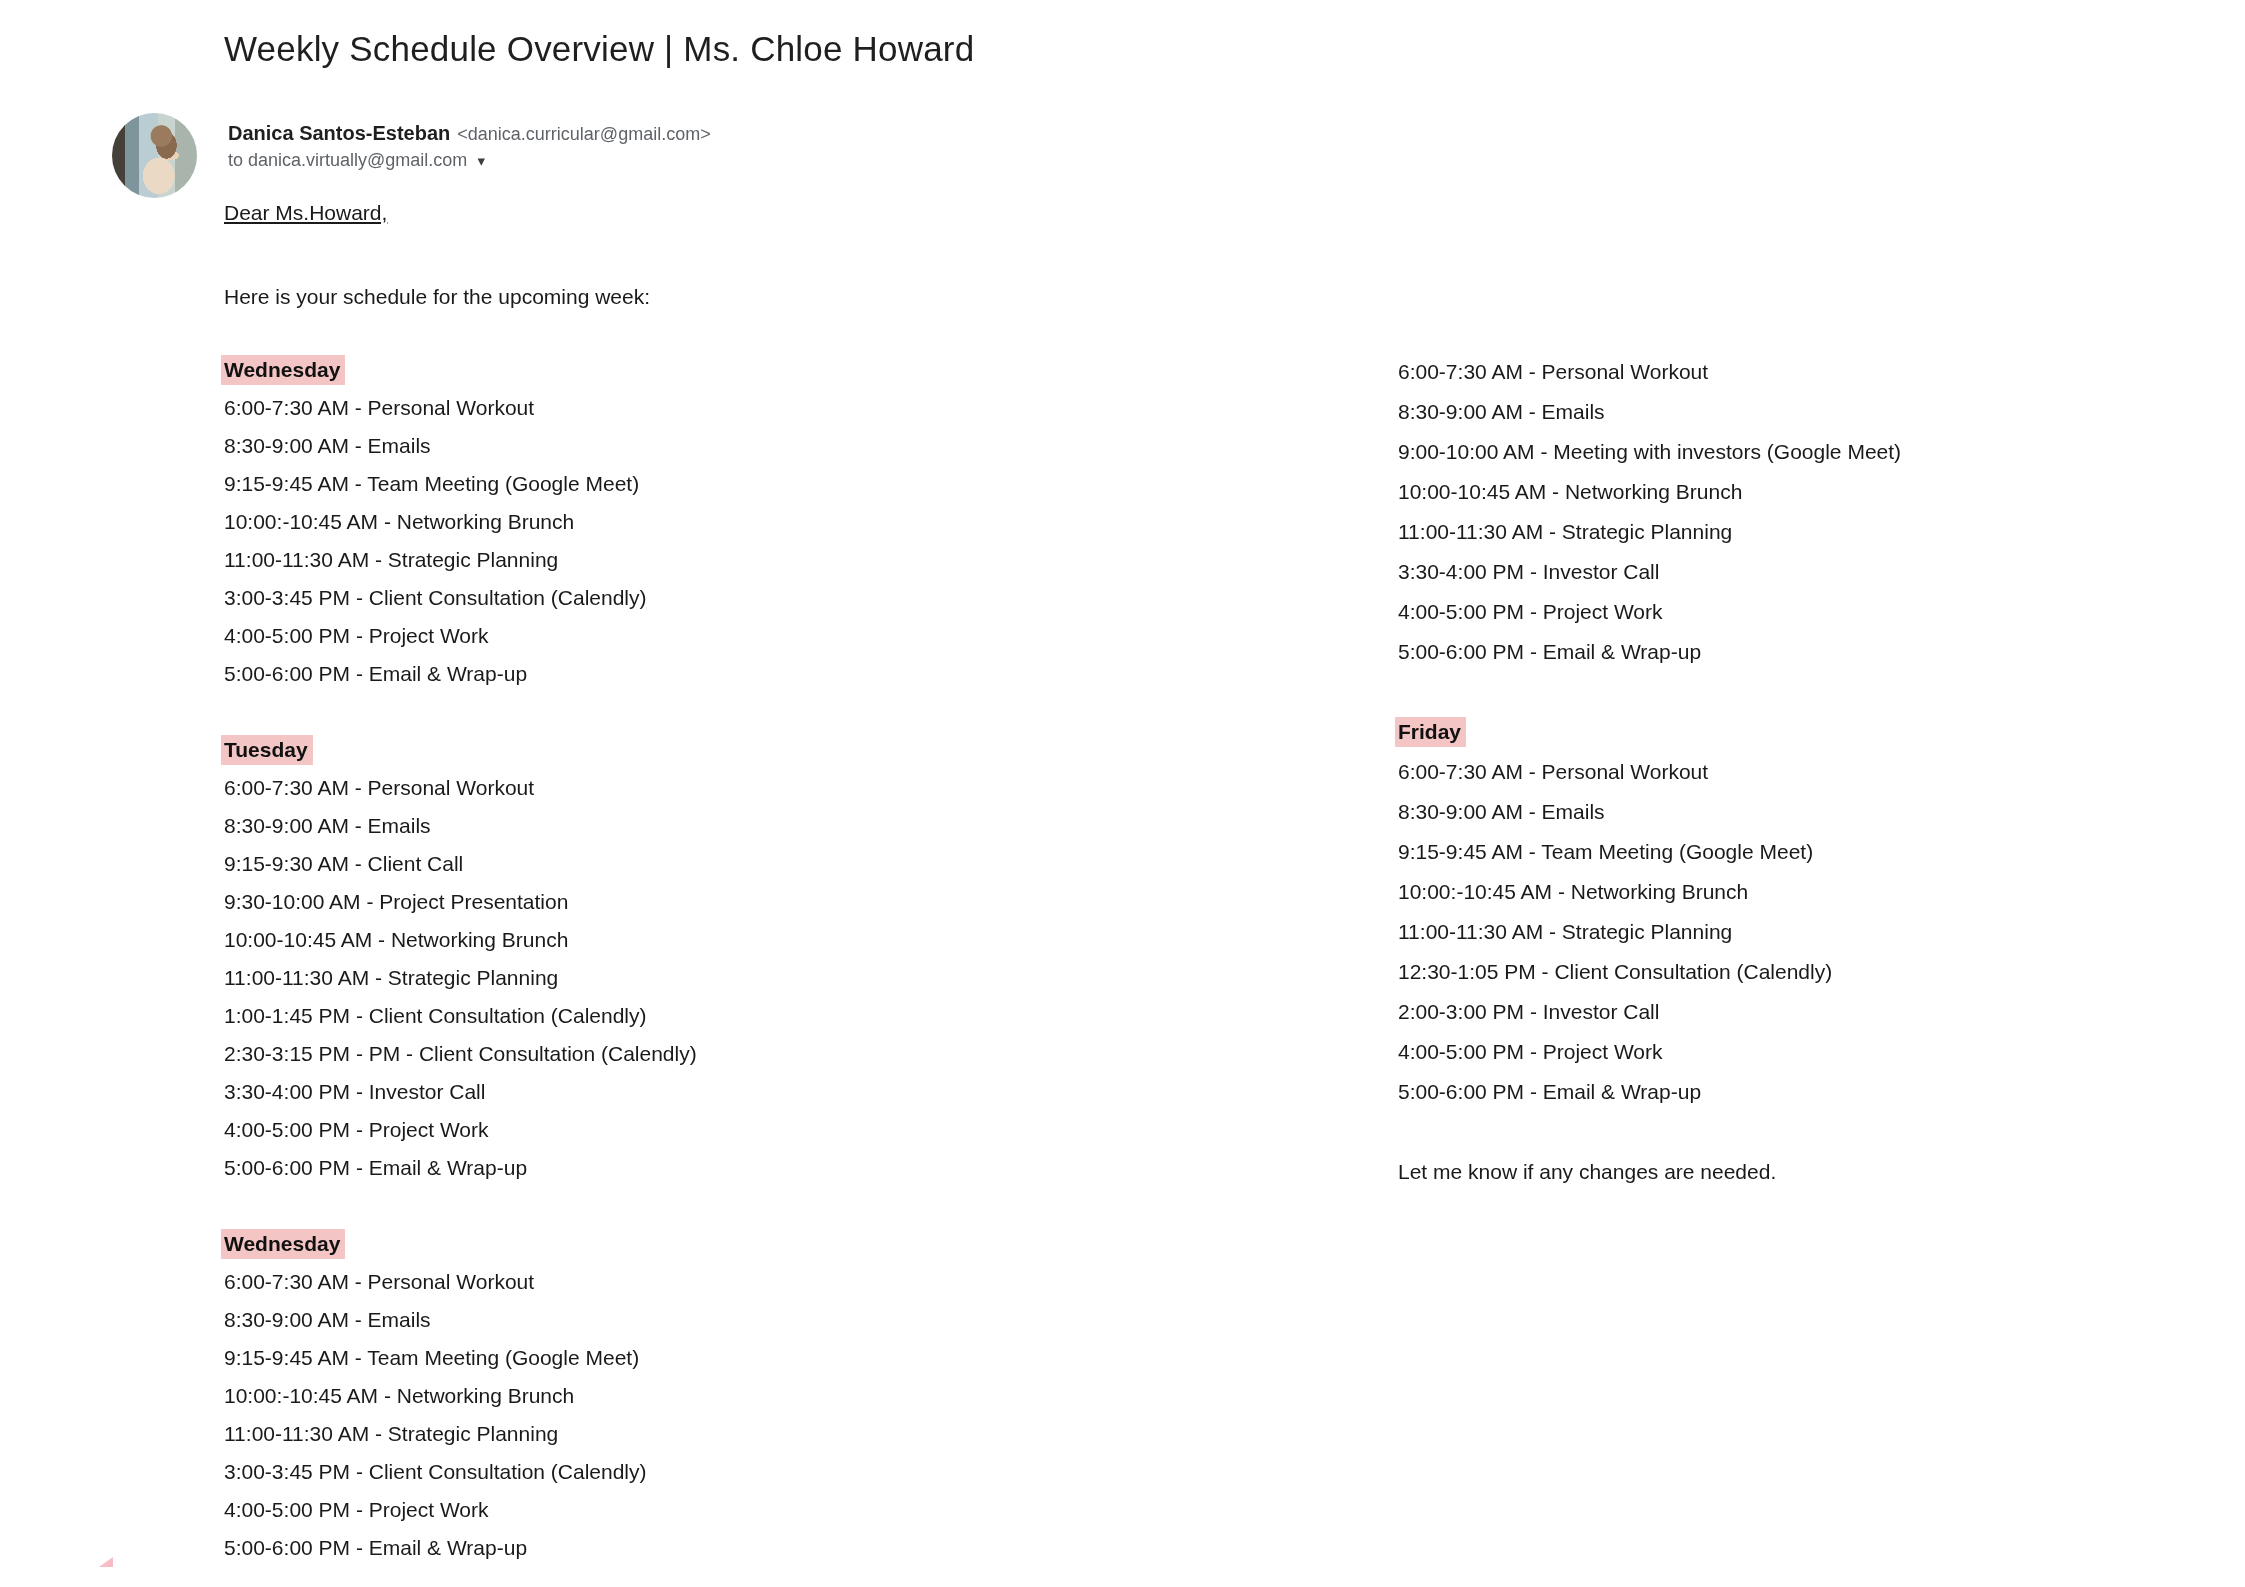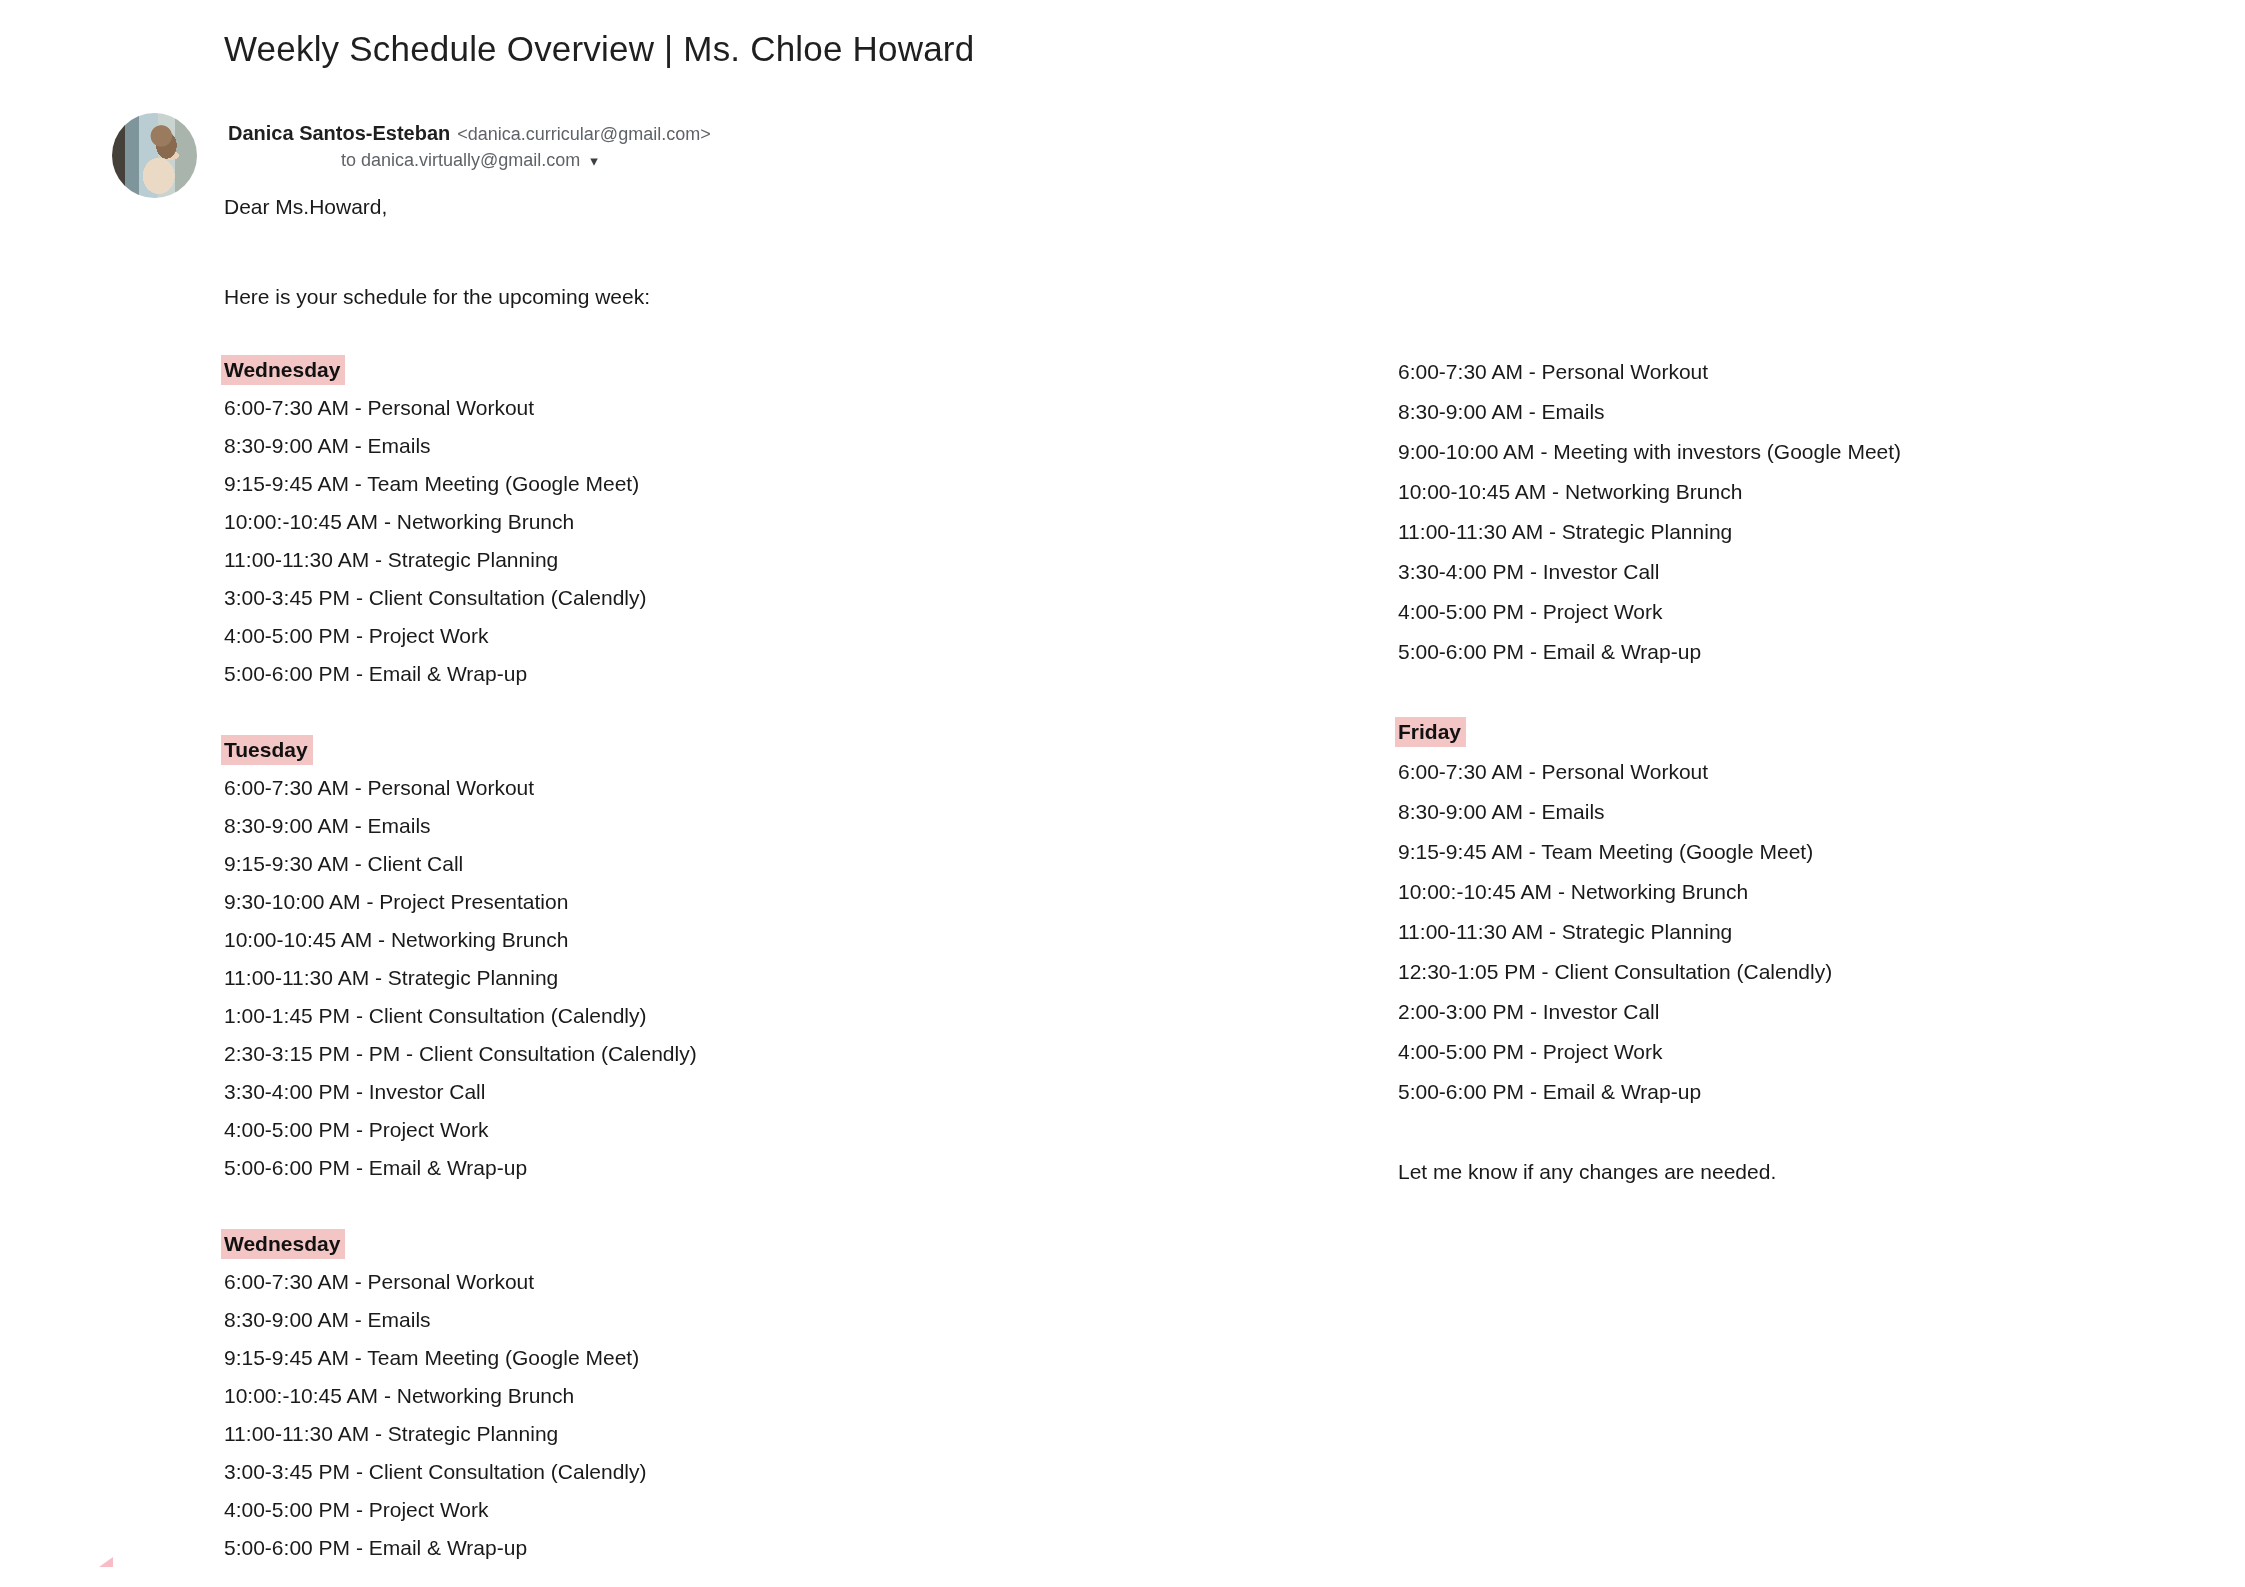--- a/index.html
+++ b/index.html
@@ -13,28 +13,28 @@
   }
   .avatar{
     position:absolute;left:112px;top:113px;width:85px;height:85px;border-radius:50%;overflow:hidden;
     background:
       radial-gradient(circle at 58% 27%, #9b7b5e 0 13%, rgba(155,123,94,0) 14%),
       radial-gradient(ellipse 20% 26% at 64% 38%, #8a6a4f 0 60%, rgba(138,106,79,0) 61%),
       radial-gradient(ellipse 30% 34% at 55% 74%, #ead9c4 0 62%, rgba(234,217,196,0) 63%),
       radial-gradient(ellipse 18% 9% at 68% 50%, #e8d2ba 0 60%, rgba(232,210,186,0) 61%),
       linear-gradient(90deg, #45413a 0 15%, #7e959b 15% 32%, #b9cdd2 32% 54%, #c9d3d0 54% 74%, #a9b5ac 74% 100%);
   }
-  .sender-meta{position:absolute;left:228px;top:120px;text-align:center;}
+  .sender-meta{position:absolute;left:228px;top:120px;}
   .sender-line1{font-size:20px;line-height:27px;white-space:nowrap;}
   .sender-name{font-weight:700;color:#1f1f1f;}
   .sender-address{font-size:18px;color:#5f6368;margin-left:7px;}
   .sender-line2{font-size:18px;line-height:24px;color:#5f6368;white-space:nowrap;cursor:pointer;}
   .caret{display:inline-block;margin-left:10px;font-size:15px;color:#3c4043;}
   .bodytext{font-size:21px;line-height:38px;color:#1a1a1a;}
-  .greeting{position:absolute;left:224px;top:188px;}
+  .greeting{position:absolute;left:224px;top:194px;text-decoration:underline;}
   .intro{position:absolute;left:224px;top:278px;}
   .column{position:absolute;font-size:21px;color:#1a1a1a;}
   .col-left{left:224px;top:351px;line-height:38px;width:760px;}
   .col-right{left:1398px;top:352px;line-height:40px;width:800px;}
   .day-block{margin:0 0 38px 0;}
   .col-right .day-block{margin-bottom:40px;}
   .day-hl{
     background:#f3c5c5;font-weight:700;color:#111111;
     padding:3px 5px 4px 3px;margin-left:-3px;
   }

